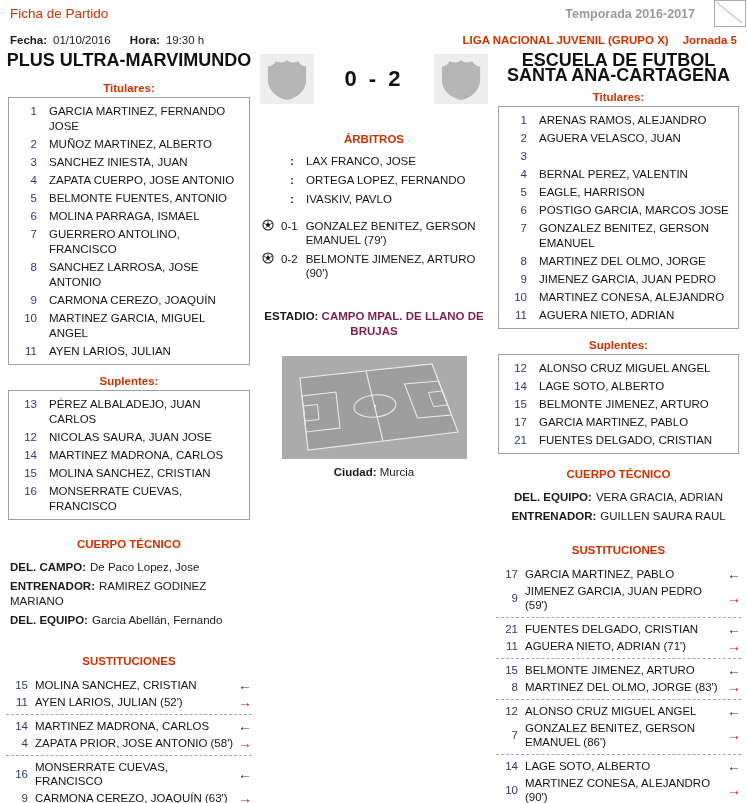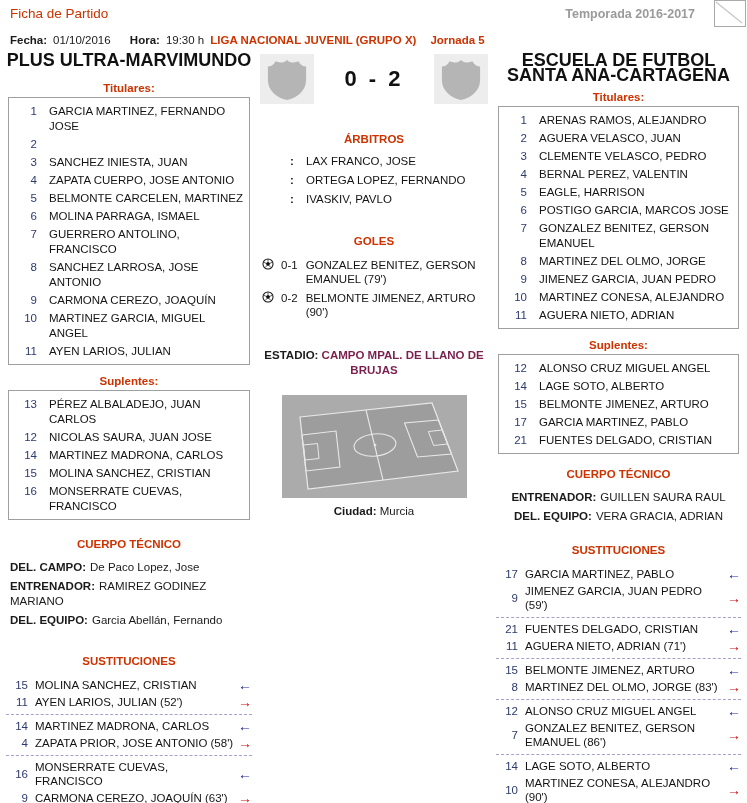--- a/index.html
+++ b/index.html
@@ -3,21 +3,21 @@
 <meta charset="utf-8">
 <style>
   html,body{margin:0;padding:0;background:#fff;}
   .page{width:747px;height:803px;position:relative;background:#fff;overflow:hidden;
         font-family:"Liberation Sans",sans-serif;color:#1a1a1a;font-size:11.5px;}
   
   .topbar{display:flex;justify-content:space-between;align-items:flex-start;padding:6px 10px 0 10px;}
   .page-title{color:#cc3300;font-size:13.5px;}
   .season{color:#9a9a9a;font-weight:bold;font-size:12.5px;margin-right:42px;margin-top:1px;}
   .corner-box{position:absolute;top:0;right:1px;width:30px;height:25px;border:1px solid #aaa;background:#fff;}
-  .row2{display:flex;justify-content:flex-start;padding:13px 0 0 10px;}
+  .row2{display:flex;justify-content:space-between;padding:13px 10px 0 10px;gap:16px;}
   .row2 .lbl{font-weight:bold;}
   .row2-left span{margin-right:6px;}
   .league-line{color:#cc3300;font-weight:bold;}
   .league-line .jornada{margin-left:14px;}
   
   .cols{display:flex;margin-top:5px;}
   .col-left{width:258px;}
   .col-mid{width:232px;}
   .col-right{width:257px;}
   .team-name{font-weight:bold;text-align:center;font-size:18px;color:#111;margin-top:2px;padding:0 6px;line-height:15px;}
@@ -97,32 +97,33 @@
     <div class="col-left">
       <div class="team-name">PLUS ULTRA-MARVIMUNDO</div>
       <div class="sec-title mt-titulares-l">Titulares:</div>
       <div class="pbox">
           <div class="p-row">
             <span class="p-num">1</span>
             <span class="p-name">GARCIA MARTINEZ, FERNANDO JOSE</span>
           </div>
           <div class="p-row">
             <span class="p-num">2</span>
+            <span class="p-name">MUÑOZ MARTINEZ, ALBERTO</span>
           </div>
           <div class="p-row">
             <span class="p-num">3</span>
             <span class="p-name">SANCHEZ INIESTA, JUAN</span>
           </div>
           <div class="p-row">
             <span class="p-num">4</span>
             <span class="p-name">ZAPATA CUERPO, JOSE ANTONIO</span>
           </div>
           <div class="p-row">
             <span class="p-num">5</span>
-            <span class="p-name">BELMONTE CARCELEN, MARTINEZ</span>
+            <span class="p-name">BELMONTE FUENTES, ANTONIO</span>
           </div>
           <div class="p-row">
             <span class="p-num">6</span>
             <span class="p-name">MOLINA PARRAGA, ISMAEL</span>
           </div>
           <div class="p-row">
             <span class="p-num">7</span>
             <span class="p-name">GUERRERO ANTOLINO, FRANCISCO</span>
           </div>
           <div class="p-row">
@@ -235,21 +236,20 @@
           </div>
           <div class="ref-row">
             <span class="ref-colon">:</span>
             <span class="ref-name">ORTEGA LOPEZ, FERNANDO</span>
           </div>
           <div class="ref-row">
             <span class="ref-colon">:</span>
             <span class="ref-name">IVASKIV, PAVLO</span>
           </div>
         </div>
-      <div class="sec-title mt-goles">GOLES</div>
       <div class="goals">
           <div class="goal-row">
             <span class="goal-ball"><svg viewBox="0 0 20 20" width="12" height="12">
                 <circle cx="10" cy="10" r="8.4" fill="#fff" stroke="#111" stroke-width="1.7"></circle>
                 <polygon points="10,6.2 13.4,8.8 12.1,12.8 7.9,12.8 6.6,8.8" fill="#111"></polygon>
                 <path d="M10 6.2V2.8M13.4 8.8l3.2-1.5M12.1 12.8l2.2 2.7M7.9 12.8l-2.2 2.7M6.6 8.8L3.4 7.3" stroke="#111" stroke-width="1.2" fill="none"></path>
               </svg></span>
             <span class="goal-score">0-1</span>
             <span class="goal-player">GONZALEZ BENITEZ, GERSON EMANUEL (79')</span>
           </div>
@@ -293,21 +293,20 @@
           <div class="p-row">
             <span class="p-num">1</span>
             <span class="p-name">ARENAS RAMOS, ALEJANDRO</span>
           </div>
           <div class="p-row">
             <span class="p-num">2</span>
             <span class="p-name">AGUERA VELASCO, JUAN</span>
           </div>
           <div class="p-row">
             <span class="p-num">3</span>
-            <span class="p-name">CLEMENTE VELASCO, PEDRO</span>
           </div>
           <div class="p-row">
             <span class="p-num">4</span>
             <span class="p-name">BERNAL PEREZ, VALENTIN</span>
           </div>
           <div class="p-row">
             <span class="p-num">5</span>
             <span class="p-name">EAGLE, HARRISON</span>
           </div>
           <div class="p-row">
@@ -353,22 +352,22 @@
             <span class="p-num">17</span>
             <span class="p-name">GARCIA MARTINEZ, PABLO</span>
           </div>
           <div class="p-row">
             <span class="p-num">21</span>
             <span class="p-name">FUENTES DELGADO, CRISTIAN</span>
           </div>
         </div>
       <div class="sec-title mt-staff-r">CUERPO TÉCNICO</div>
       <div class="staff-block">
+          <div class="staff-row"><span class="staff-label">DEL. EQUIPO:</span><span class="staff-value">VERA GRACIA, ADRIAN</span></div>
           <div class="staff-row"><span class="staff-label">ENTRENADOR:</span><span class="staff-value">GUILLEN SAURA RAUL</span></div>
-          <div class="staff-row"><span class="staff-label">DEL. EQUIPO:</span><span class="staff-value">VERA GRACIA, ADRIAN</span></div>
         </div>
       <div class="sec-title mt-subs-r">SUSTITUCIONES</div>
       <div class="subs">
           <div class="sub-pair">
             <div class="sub-row">
               <span class="sub-num">17</span>
               <span class="sub-name">GARCIA MARTINEZ, PABLO</span>
               <span class="sub-arrow arrow-in">←</span>
             </div>
             <div class="sub-row">

